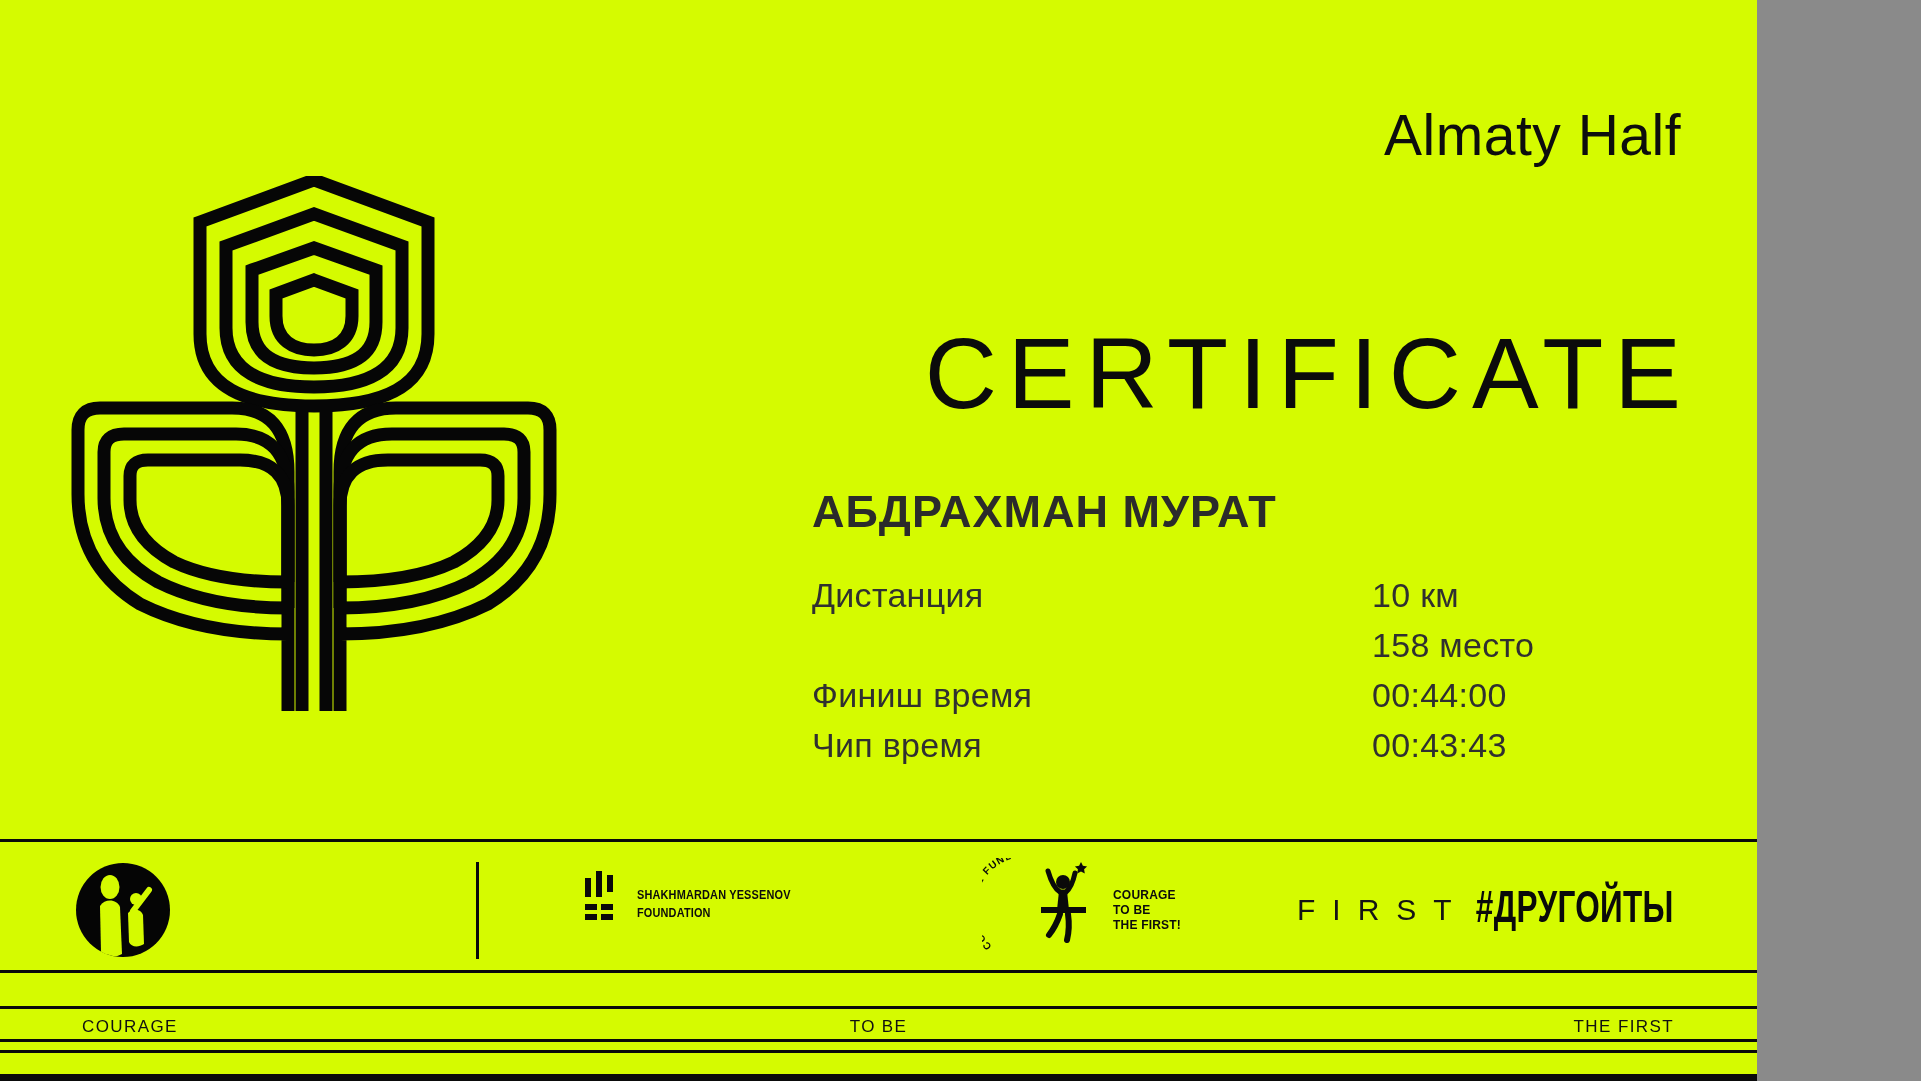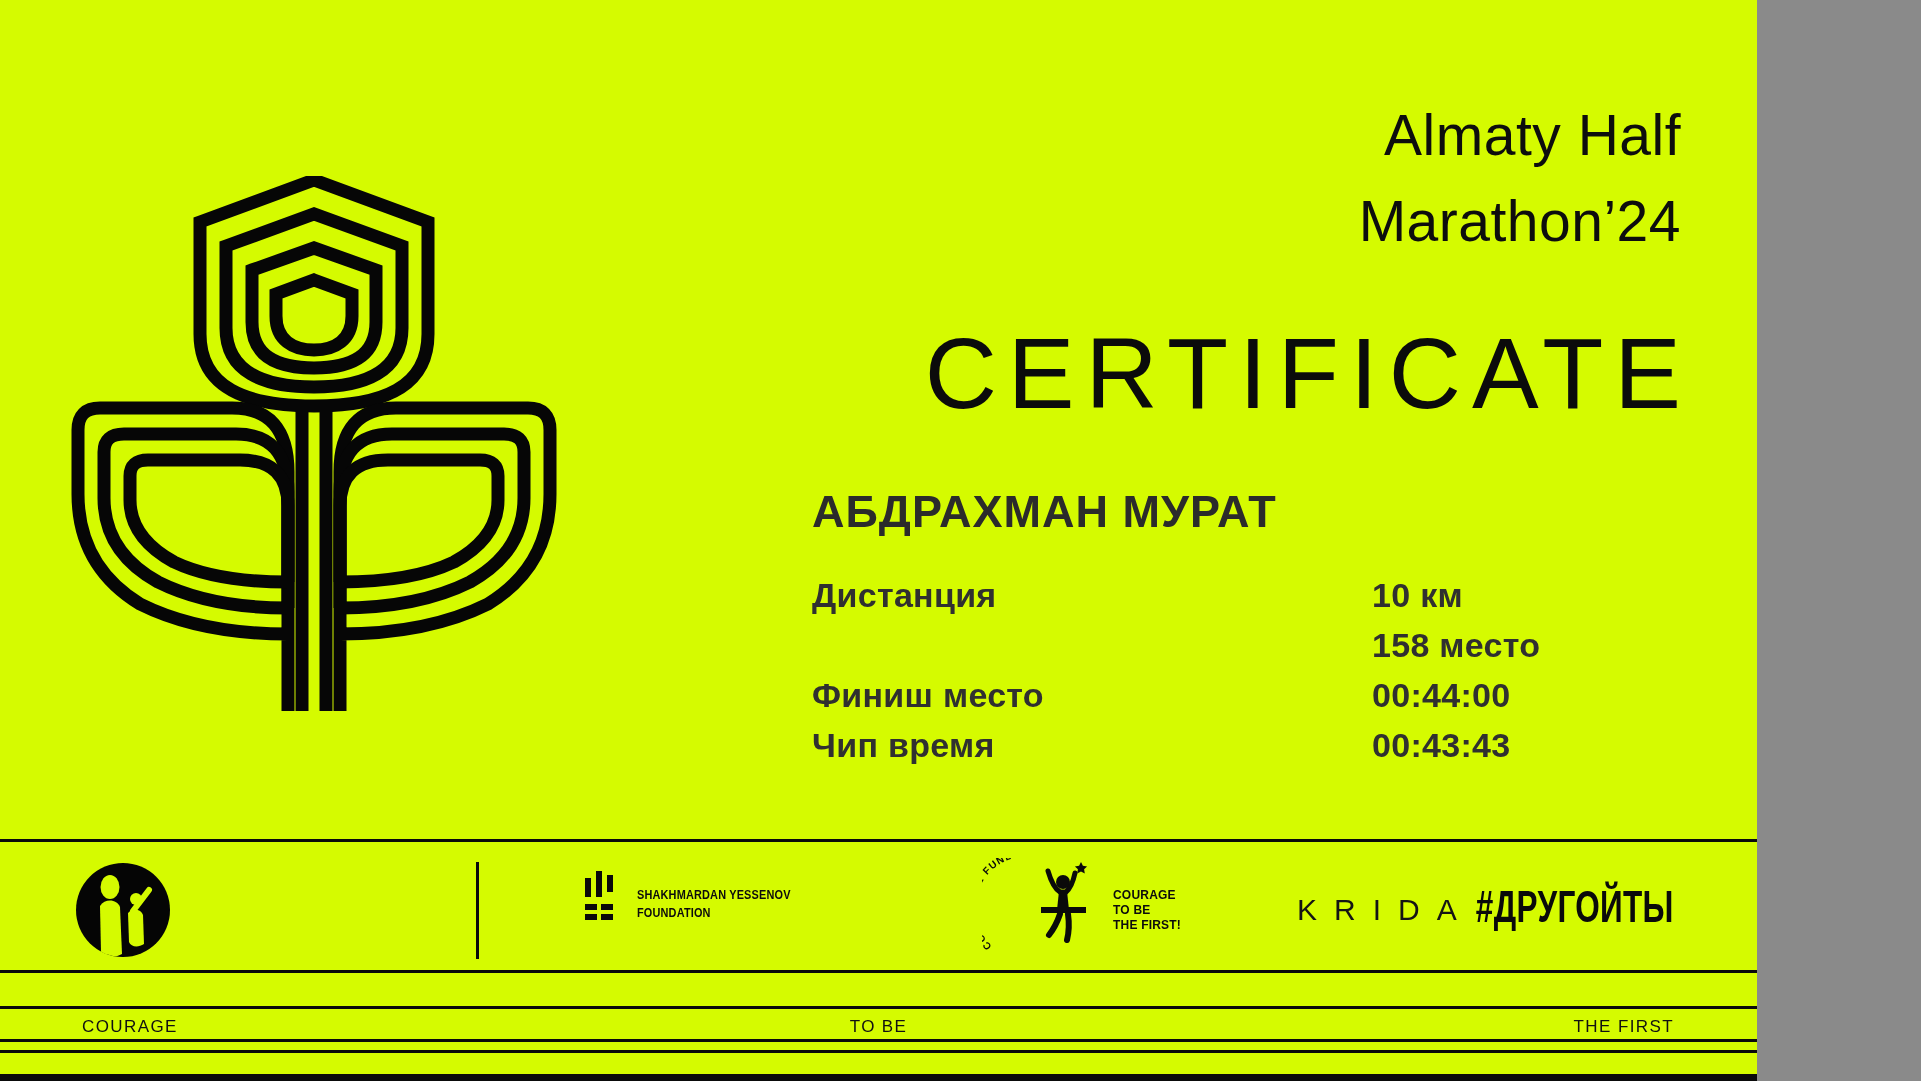--- a/index.html
+++ b/index.html
@@ -20,21 +20,21 @@
     top:316px;right:65px;text-align:right;
     font-size:100px;font-weight:400;letter-spacing:11px;color:#0b0b0b;white-space:nowrap;
   }
 
   
   .runner-name{
     top:486px;left:812px;
     font-size:45px;font-weight:700;letter-spacing:1px;color:#2b2b2b;white-space:nowrap;
   }
   .results{top:576px;left:812px;width:838px;}
-  .result-row{position:relative;height:50px;font-size:34px;color:#303030;letter-spacing:0.3px;white-space:nowrap;font-weight:bold;}
+  .result-row{position:relative;height:50px;font-size:34px;color:#303030;letter-spacing:0.3px;white-space:nowrap;}
   .result-row .val{position:absolute;left:560px;top:0;}
 
   
   .rule{left:0;width:1921px;background:#0a0a0a;}
   .kaspi-wordmark{top:877px;left:190px;font-size:54px;font-weight:700;letter-spacing:0px;color:#080808;}
   .divider-v{top:862px;left:476px;width:3px;height:97px;background:#0a0a0a;}
   .yessenov-text{
     top:886px;left:637px;font-size:13px;line-height:18px;font-weight:700;letter-spacing:0.2px;
     transform:scaleX(0.84);transform-origin:left center;color:#0c0c0c;white-space:nowrap;
   }
@@ -80,37 +80,36 @@
       <g transform="translate(500 0) scale(-1 1)">
         <path d="M 224,535 V 296 Q 224,232 168,232 H 36 Q 14,232 14,254 V 318 Q 14,390 76,428 Q 136,458 224,458"></path>
         <path d="M 224,432 V 316 Q 224,258 172,258 H 60 Q 40,258 40,276 V 322 Q 40,376 94,406 Q 146,432 224,432"></path>
         <path d="M 224,406 V 330 Q 224,284 176,284 H 84 Q 66,284 66,300 V 324 Q 66,362 110,386 Q 152,406 224,406"></path>
       </g>
     </g>
   </svg>
 
   <div class="abs event-title">
     <div>Almaty Half</div>
-    <div>Marathon’24</div>
   </div>
 
   <div class="abs cert-heading">CERTIFICATE</div>
 
   <div class="abs runner-name">АБДРАХМАН МУРАТ</div>
 
   <div class="abs results">
     <div class="result-row">
       <span class="lbl">Дистанция</span>
       <span class="val">10 км</span>
     </div>
     <div class="result-row">
       <span class="val">158 место</span>
     </div>
     <div class="result-row">
-      <span class="lbl">Финиш место</span>
+      <span class="lbl">Финиш время</span>
       <span class="val">00:44:00</span>
     </div>
     <div class="result-row">
       <span class="lbl">Чип время</span>
       <span class="val">00:43:43</span>
     </div>
   </div>
 
   <div class="abs rule" style="top:839px;height:3px;"></div>
   <div class="abs rule" style="top:970px;height:3px;"></div>
@@ -166,21 +165,21 @@
       <path d="M 86,56 Q 88,70 85,82" fill="none" stroke="#0a0a0a" stroke-width="6" stroke-linecap="round"></path>
       <path d="M99,4 l1.9,3.8 4.2,.6 -3,2.9 .7,4.2 -3.8,-2 -3.8,2 .7,-4.2 -3,-2.9 4.2,-.6 z"></path>
     </g>
   </svg>
   <div class="abs cf-text">
     <div>COURAGE</div>
     <div>TO BE</div>
     <div>THE FIRST!</div>
   </div>
 
-  <div class="abs krida">KRIDA</div>
+  <div class="abs krida">FIRST</div>
 
   <div class="abs hashtag">#ДРУГОЙТЫ</div>
 
   <div class="abs rule" style="top:1006px;height:3px;"></div>
   <div class="abs strip-text" style="left:82px;">COURAGE</div>
   <div class="abs strip-text strip-center">TO BE</div>
   <div class="abs strip-text" style="right:83px;">THE FIRST</div>
   <div class="abs rule" style="top:1039px;height:3px;"></div>
   <div class="abs rule" style="top:1050px;height:2.5px;"></div>
   <div class="abs rule" style="top:1074px;height:7px;"></div>

